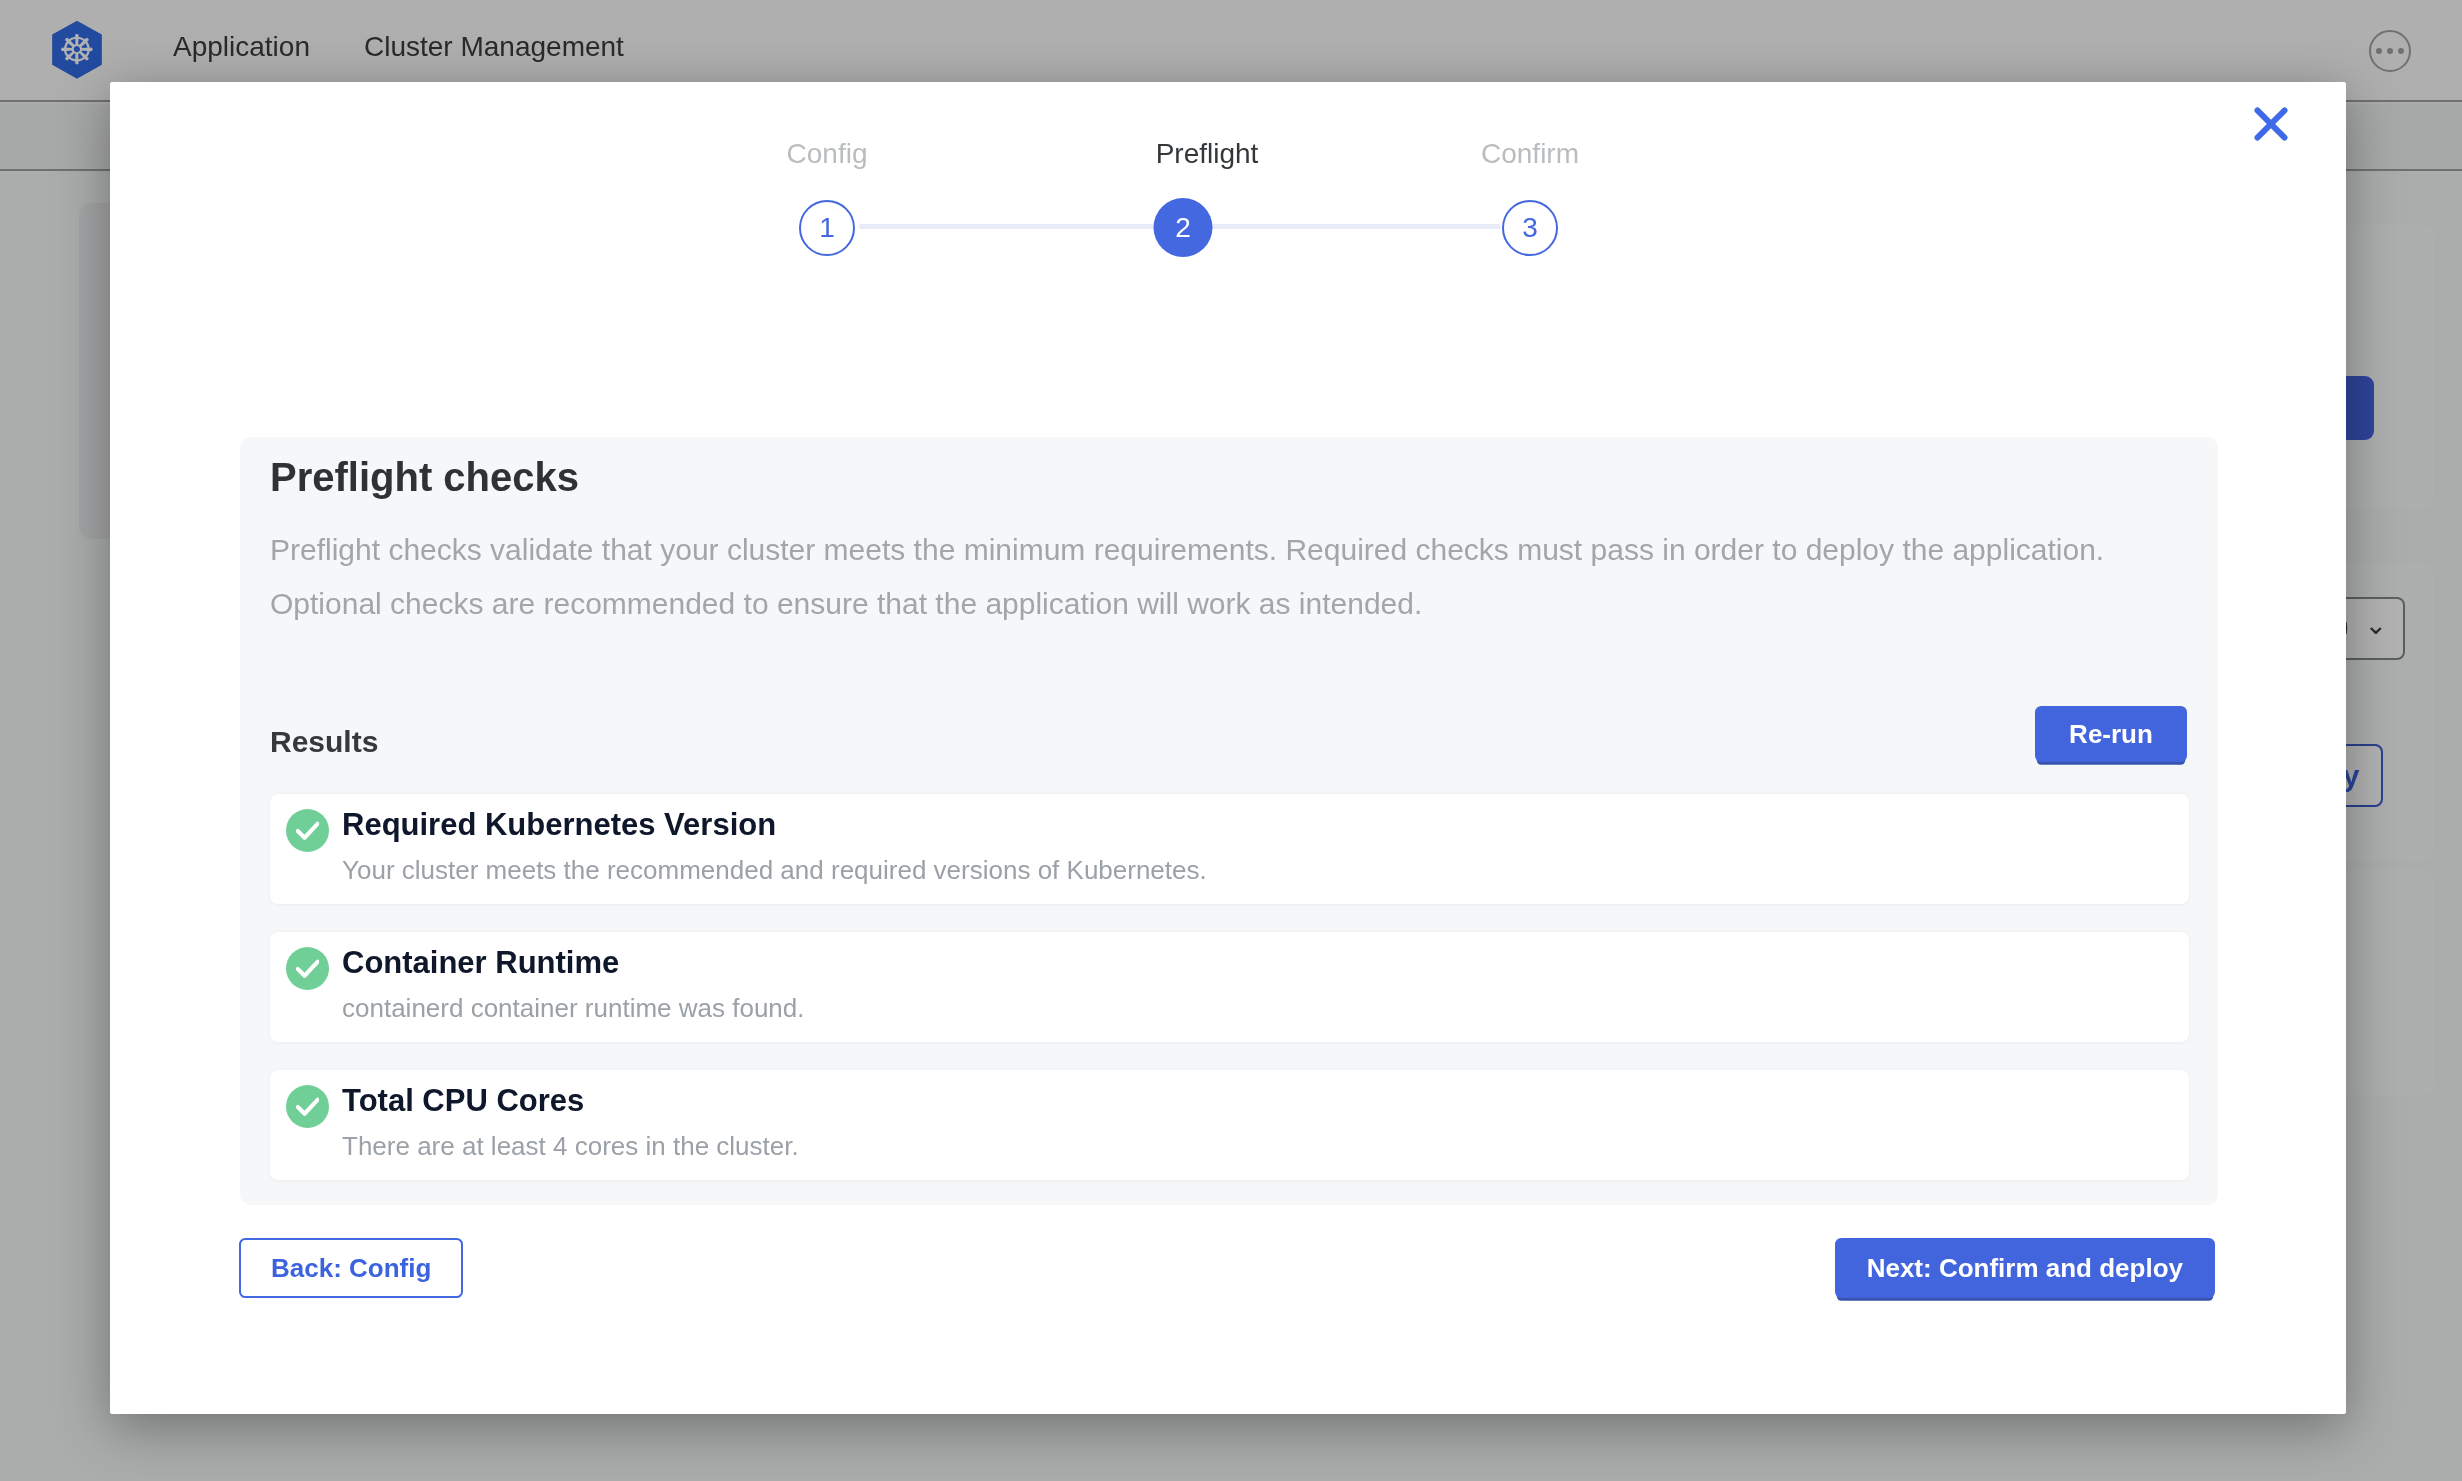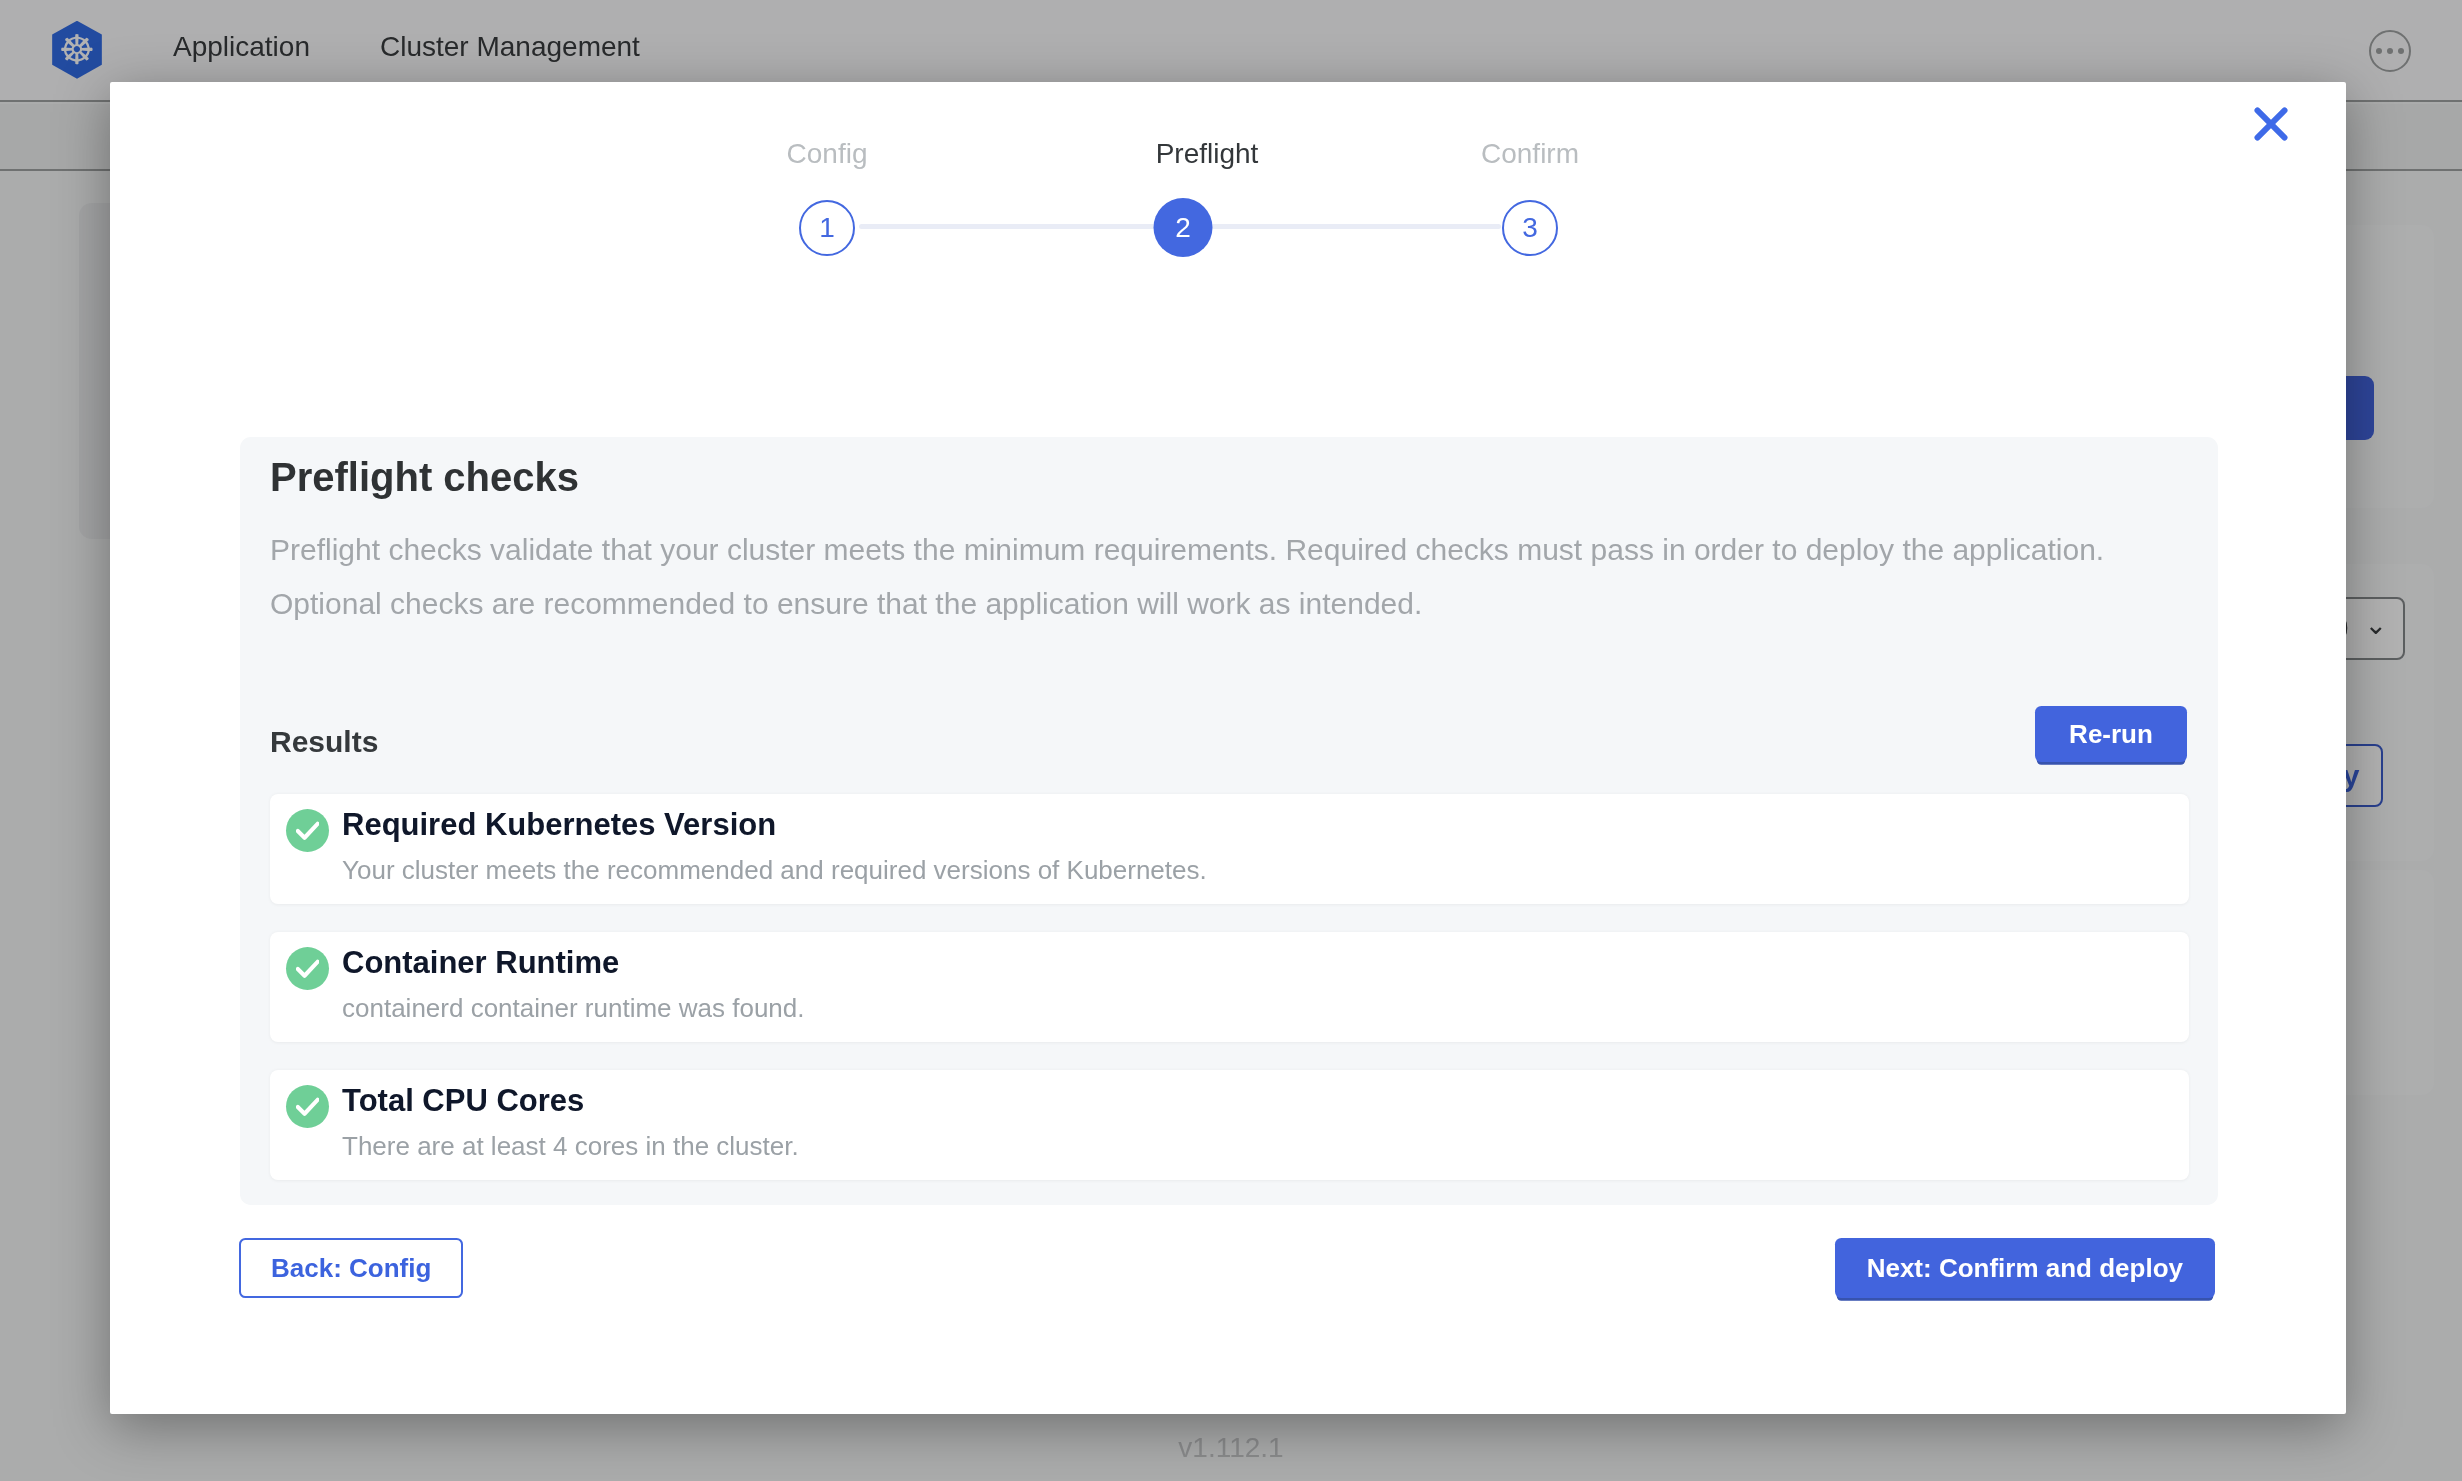--- a/index.html
+++ b/index.html
@@ -8,21 +8,21 @@
   .screen { position:relative; width:2462px; height:1481px; overflow:hidden; background:#f5f6f7; }
 
   
   .backdrop { position:absolute; inset:0; z-index:1; }
   .navbar { position:absolute; left:0; top:0; width:2462px; height:102px; background:#fbfbfc; border-bottom:2.7px solid #9fa2a3; }
   .k8s-logo { position:absolute; left:50px; top:20.7px; width:54px; height:58px; background:#326ce5;
     clip-path:polygon(50% 0%, 96% 24%, 96% 76%, 50% 100%, 4% 76%, 4% 24%);
     display:flex; align-items:center; justify-content:center; color:#ffffff; font-size:41px; }
   .nav-tab { position:absolute; top:31px; font-size:28px; color:#3a3d3f; font-weight:500; }
   .nav-tab.t0 { left:173px; }
-  .nav-tab.t1 { left:380px; }
+  .nav-tab.t1 { left:364px; }
   .ellipsis-btn { position:absolute; left:2369px; top:30px; width:42px; height:42px; border:2.7px solid #9fa2a3;
     border-radius:50%; display:flex; align-items:center; justify-content:center; gap:4.5px; }
   .ellipsis-btn i { width:6.3px; height:6.3px; border-radius:50%; background:#9fa2a3; }
   .subheader { position:absolute; left:0; top:104px; width:2462px; height:67px; background:#f0f1f1; border-bottom:2.7px solid #9fa2a3; }
   .bg-card-left { position:absolute; left:79px; top:203px; width:270px; height:336px; background:#ebedee; border-radius:12.6px; }
   .bg-card-right-a { position:absolute; left:2211px; top:225px; width:223px; height:283px; background:#f8f9fa; border-radius:12.6px; }
   .bg-card-right-b { position:absolute; left:2211px; top:564px; width:223px; height:297px; background:#f8f9fa; border-radius:12.6px; }
   .bg-card-right-c { position:absolute; left:2211px; top:870px; width:223px; height:225px; background:#f8f9fa; border-radius:12.6px; }
   .bg-primary-frag { position:absolute; left:2229px; top:376px; width:145px; height:64px; background:#4264dd; border-radius:9px; }
   .bg-dropdown { position:absolute; left:2297px; top:597px; width:108px; height:63px; background:#ffffff; border:2.7px solid #85888a;
@@ -97,21 +97,20 @@
     <div class="bg-card-right-c"></div>
     <div class="bg-primary-frag"></div>
     <div class="bg-dropdown">
       <span>0</span>
       <span class="chev">⌄</span>
     </div>
     <div class="bg-outline-frag">
       <span>y</span>
     </div>
 
-    <div class="app-version">v1.112.1</div>
   </div>
 
   <div class="overlay"></div>
 
   <div class="modal">
 
     <div class="close-btn">
       <svg width="38" height="38" viewBox="0 0 42 42">
         <line x1="6" y1="6" x2="36" y2="36" stroke="#3e6ae8" stroke-width="6.5" stroke-linecap="round"></line>
         <line x1="36" y1="6" x2="6" y2="36" stroke="#3e6ae8" stroke-width="6.5" stroke-linecap="round"></line>

